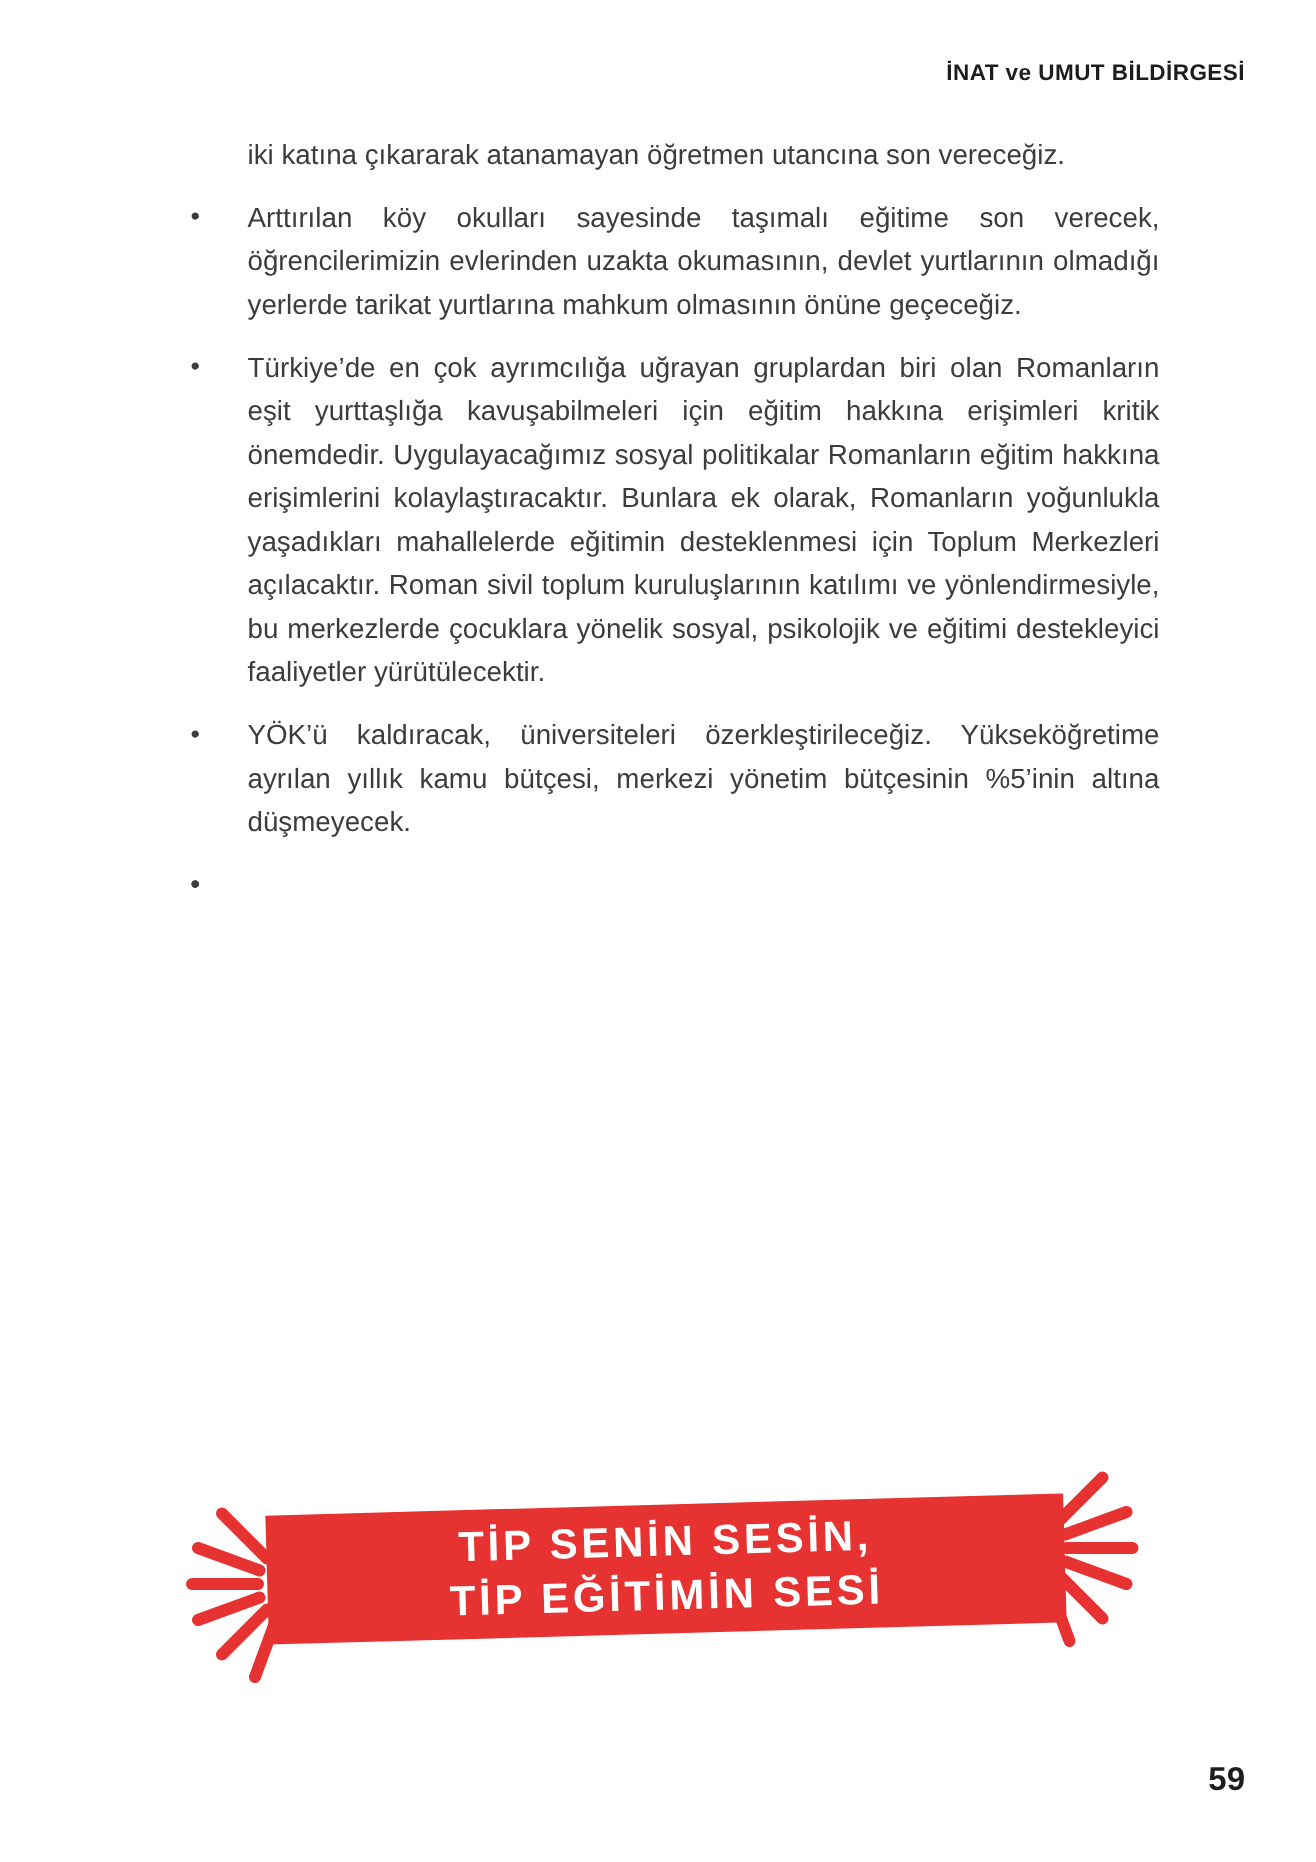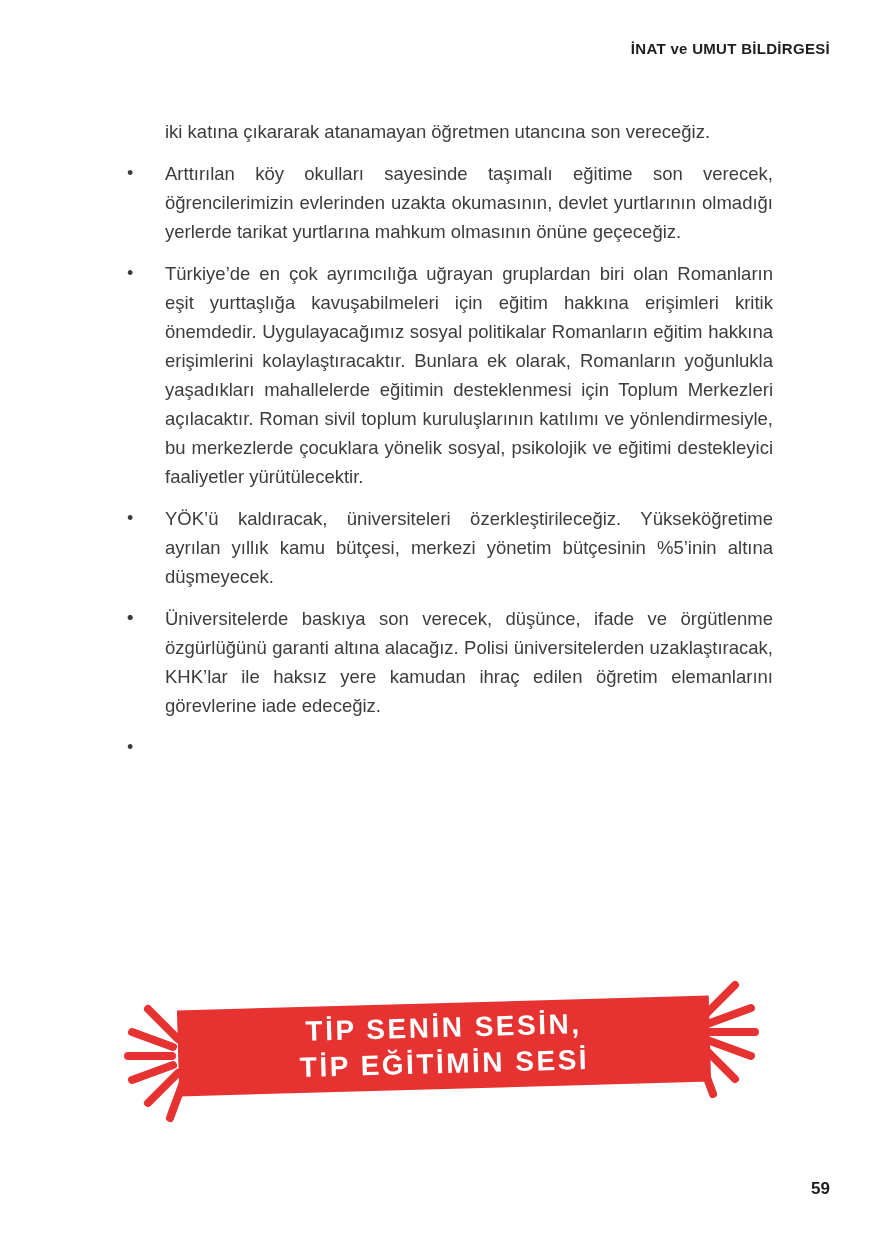--- a/index.html
+++ b/index.html
@@ -19,21 +19,21 @@
     top: 40px;
     right: 47px;
     font-size: 15px;
     font-weight: bold;
     letter-spacing: 0.3px;
     color: #1d1d1b;
     white-space: nowrap;
   }
   .content {
     position: absolute;
-    top: 117px;
+    top: 88px;
     left: 125px;
     width: 648px;
     font-size: 18.5px;
     line-height: 29px;
     text-align: justify;
   }
   .intro {
     padding-left: 40px;
     margin-bottom: 13px;
   }
@@ -83,21 +83,21 @@
     position: absolute;
     width: 72px;
     height: 144px;
   }
   .burst.left  { left: 118px; top: 28px; }
   .burst.right { right: 112px; top: 4px; transform: scaleX(-1); }
   .page-number {
     position: absolute;
     right: 47px;
     bottom: 42px;
-    font-size: 17px;
+    font-size: 22px;
     font-weight: bold;
     color: #1d1d1b;
   }
 </style>
 </head>
 <body>
 
 <div class="page">
 
   <div class="running-head">İNAT ve UMUT BİLDİRGESİ</div>
@@ -116,21 +116,20 @@
       </li>
       <li>
         <span class="dot">•</span>
         <span>YÖK’ü kaldıracak, üniversiteleri özerkleştirileceğiz. Yükseköğretime ayrılan yıllık kamu bütçesi, merkezi yönetim bütçesinin %5’inin altına düşmeyecek.</span>
       </li>
       <li>
         <span class="dot">•</span>
       </li>
       <li>
         <span class="dot">•</span>
-        <span>Üniversitelerde baskıya son verecek, düşünce, ifade ve örgütlenme özgürlüğünü garanti altına alacağız. Polisi üniversitelerden uzaklaştıracak, KHK’lar ile haksız yere kamudan ihraç edilen öğretim elemanlarını görevlerine iade edeceğiz.</span>
       </li>
       <li>
         <span class="dot">•</span>
       </li>
     </ul>
   </div>
 
   <div class="banner-wrap">
 
     <svg class="burst left" viewBox="0 0 72 144" xmlns="http://www.w3.org/2000/svg">

